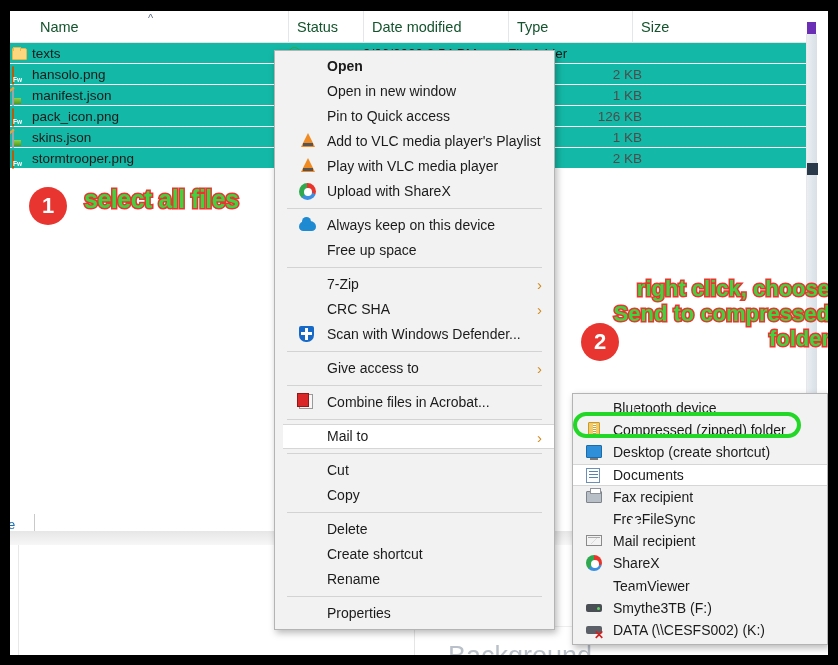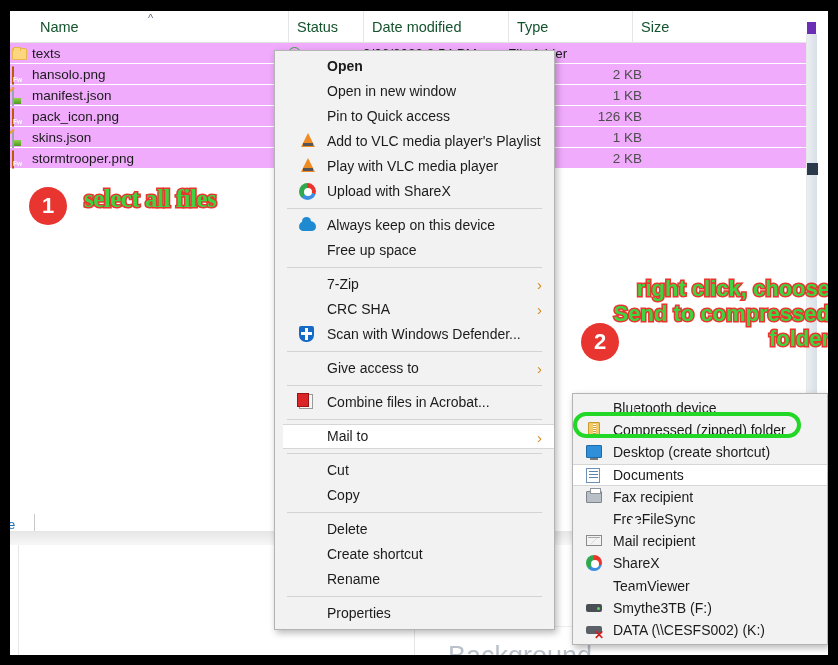--- a/index.html
+++ b/index.html
@@ -54,21 +54,21 @@
     position: absolute;
     left: 138px; top: 2px;
     font-size: 11px; color: #5b6b7f;
     line-height: 10px;
   }
 
   .rows { position: absolute; left: 0; top: 32px; width: 806px; }
   .row {
     position: relative;
     height: 21px;
-    background: #f0abfc;
+    background: #14b8a6;
     border-bottom: 1px solid #ffffff;
   }
   .row .cell {
     position: absolute; top: 0; height: 21px;
     line-height: 21px;
     font-size: 13.5px;
     color: #1a1a1a;
     white-space: nowrap;
     overflow: hidden;
   }
@@ -412,21 +412,20 @@
     font-weight: bold;
     color: #3fd43f;
     -webkit-text-stroke: 3px #e8352f;
     paint-order: stroke fill;
     white-space: nowrap;
   }
   #anno1 {
     left: 74px; top: 174px;
     font-size: 25px;
     letter-spacing: -0.5px;
-    font-family: Liberation Serif, serif;
   }
   #anno2 {
     left: 585px; top: 265px;
     width: 235px;
     font-size: 22px;
     line-height: 25px;
     text-align: right;
     white-space: normal;
   }
 </style>

